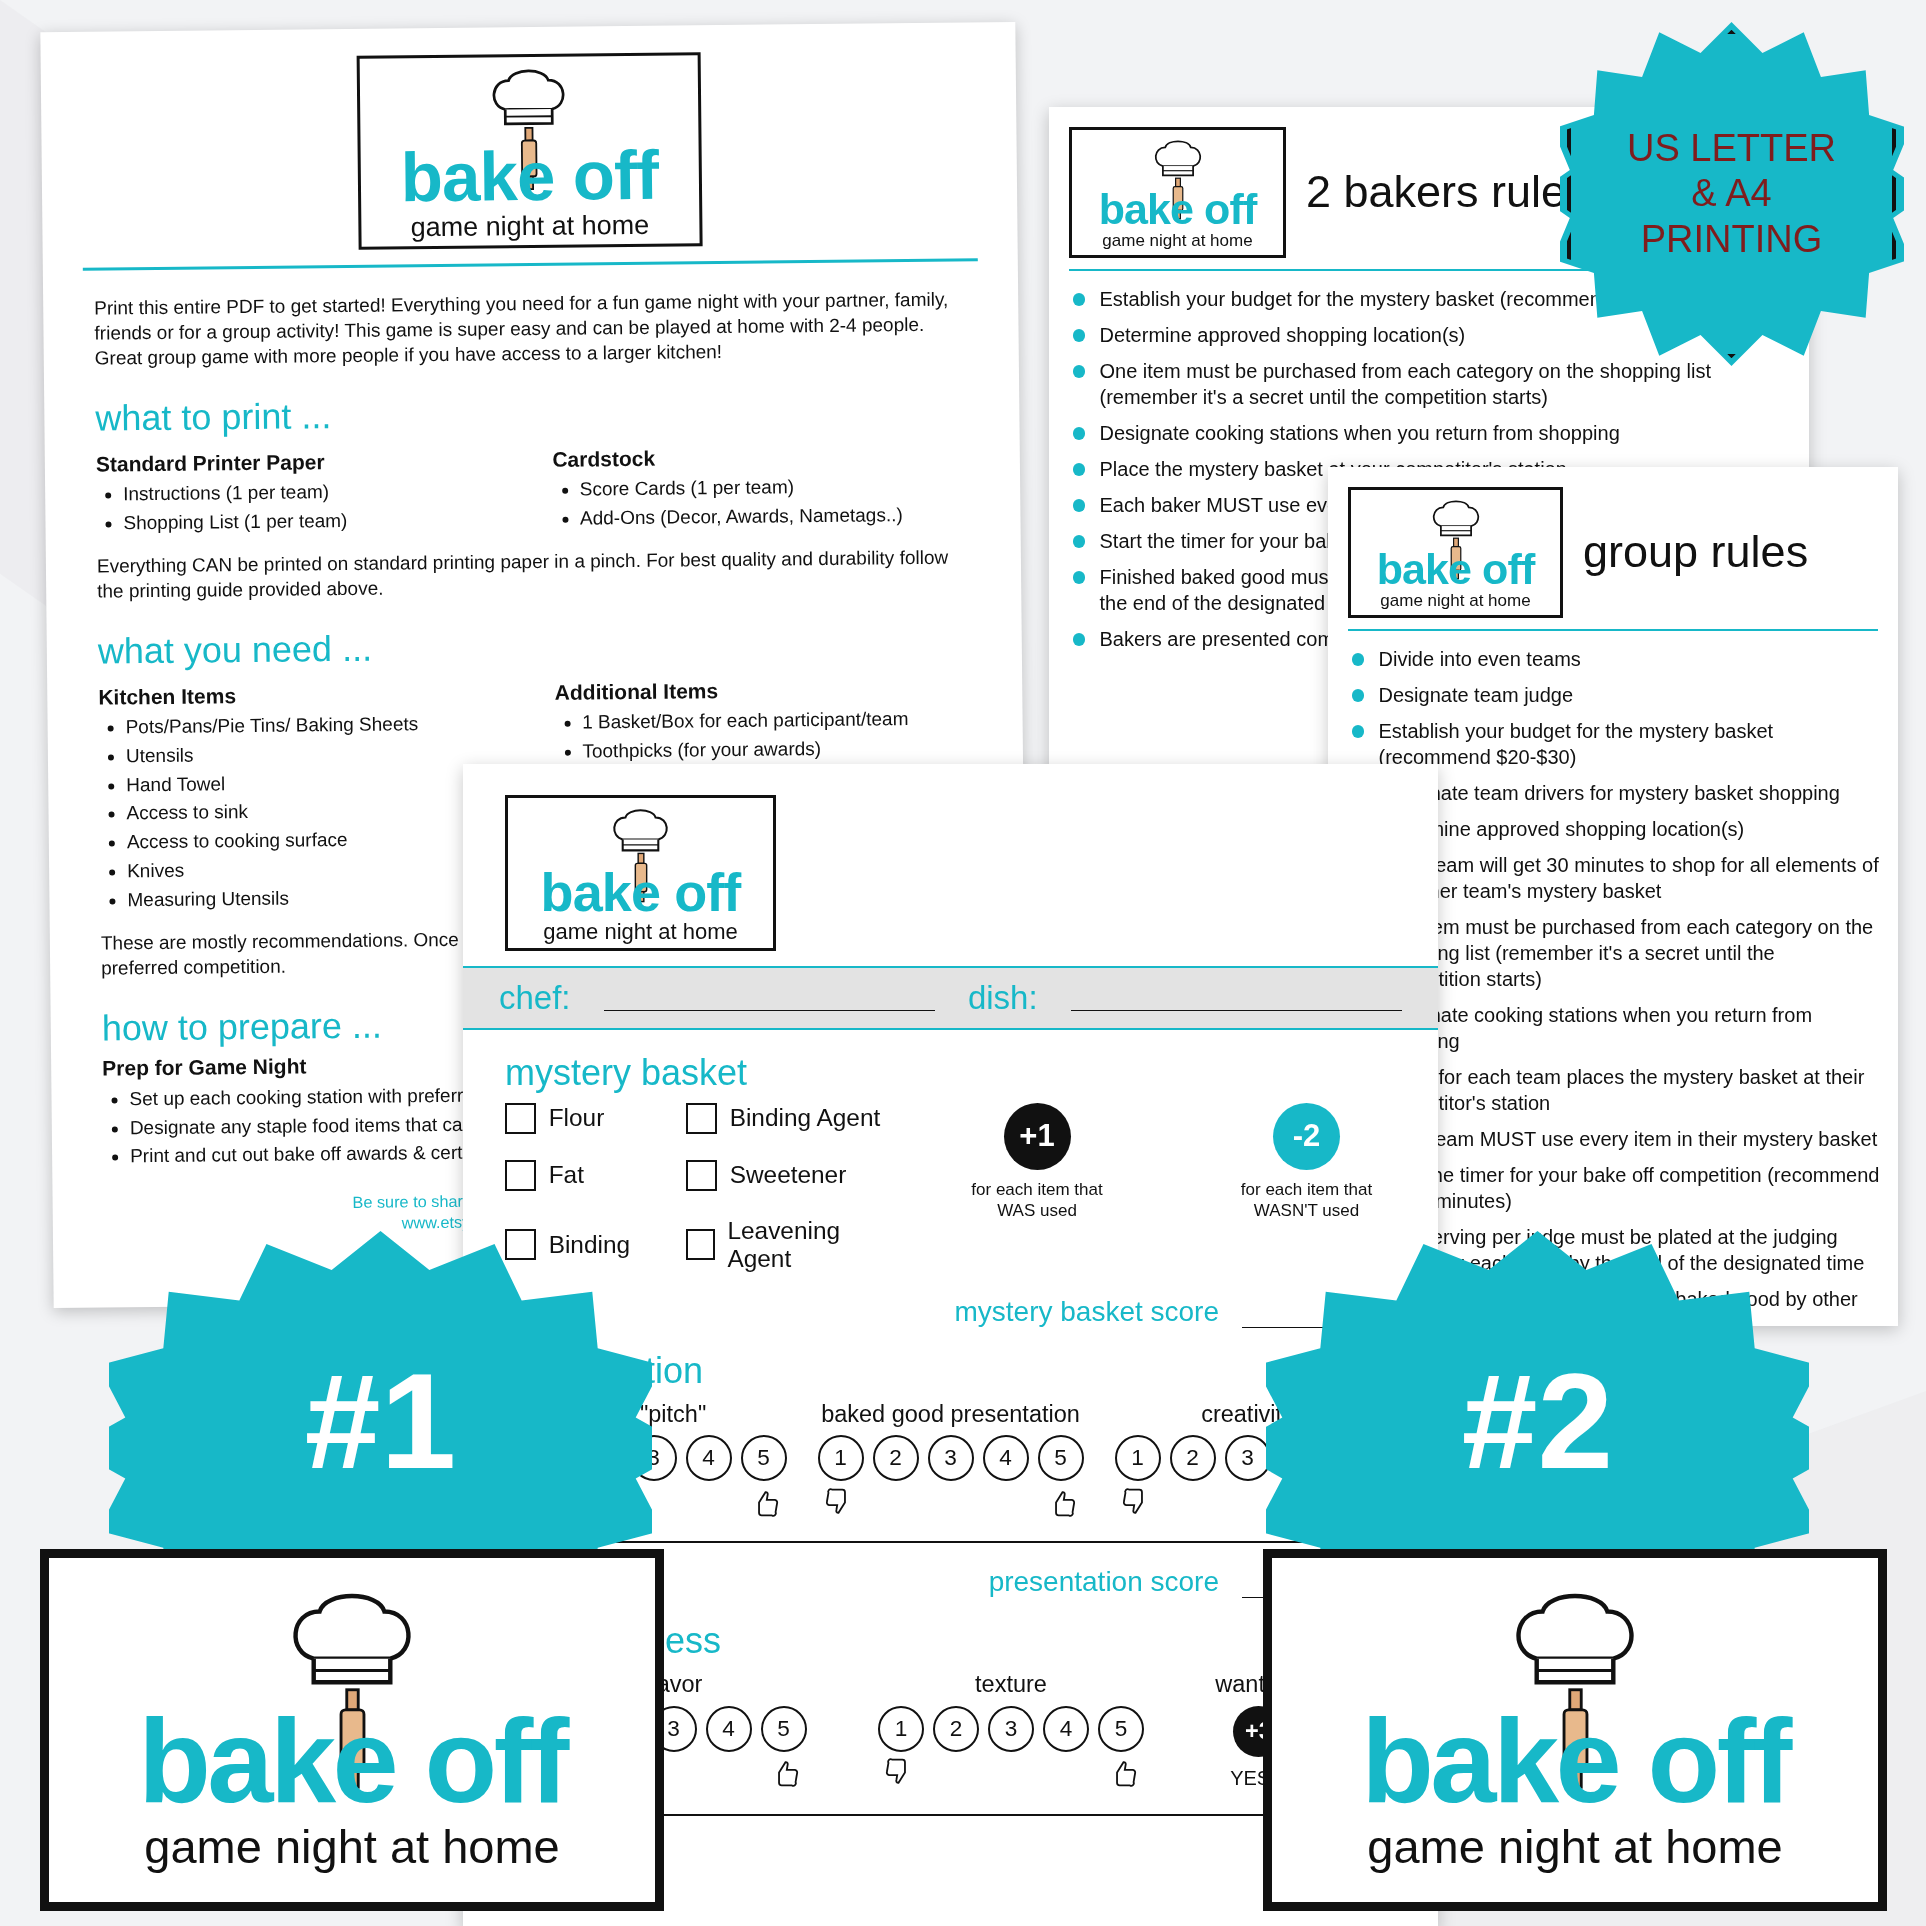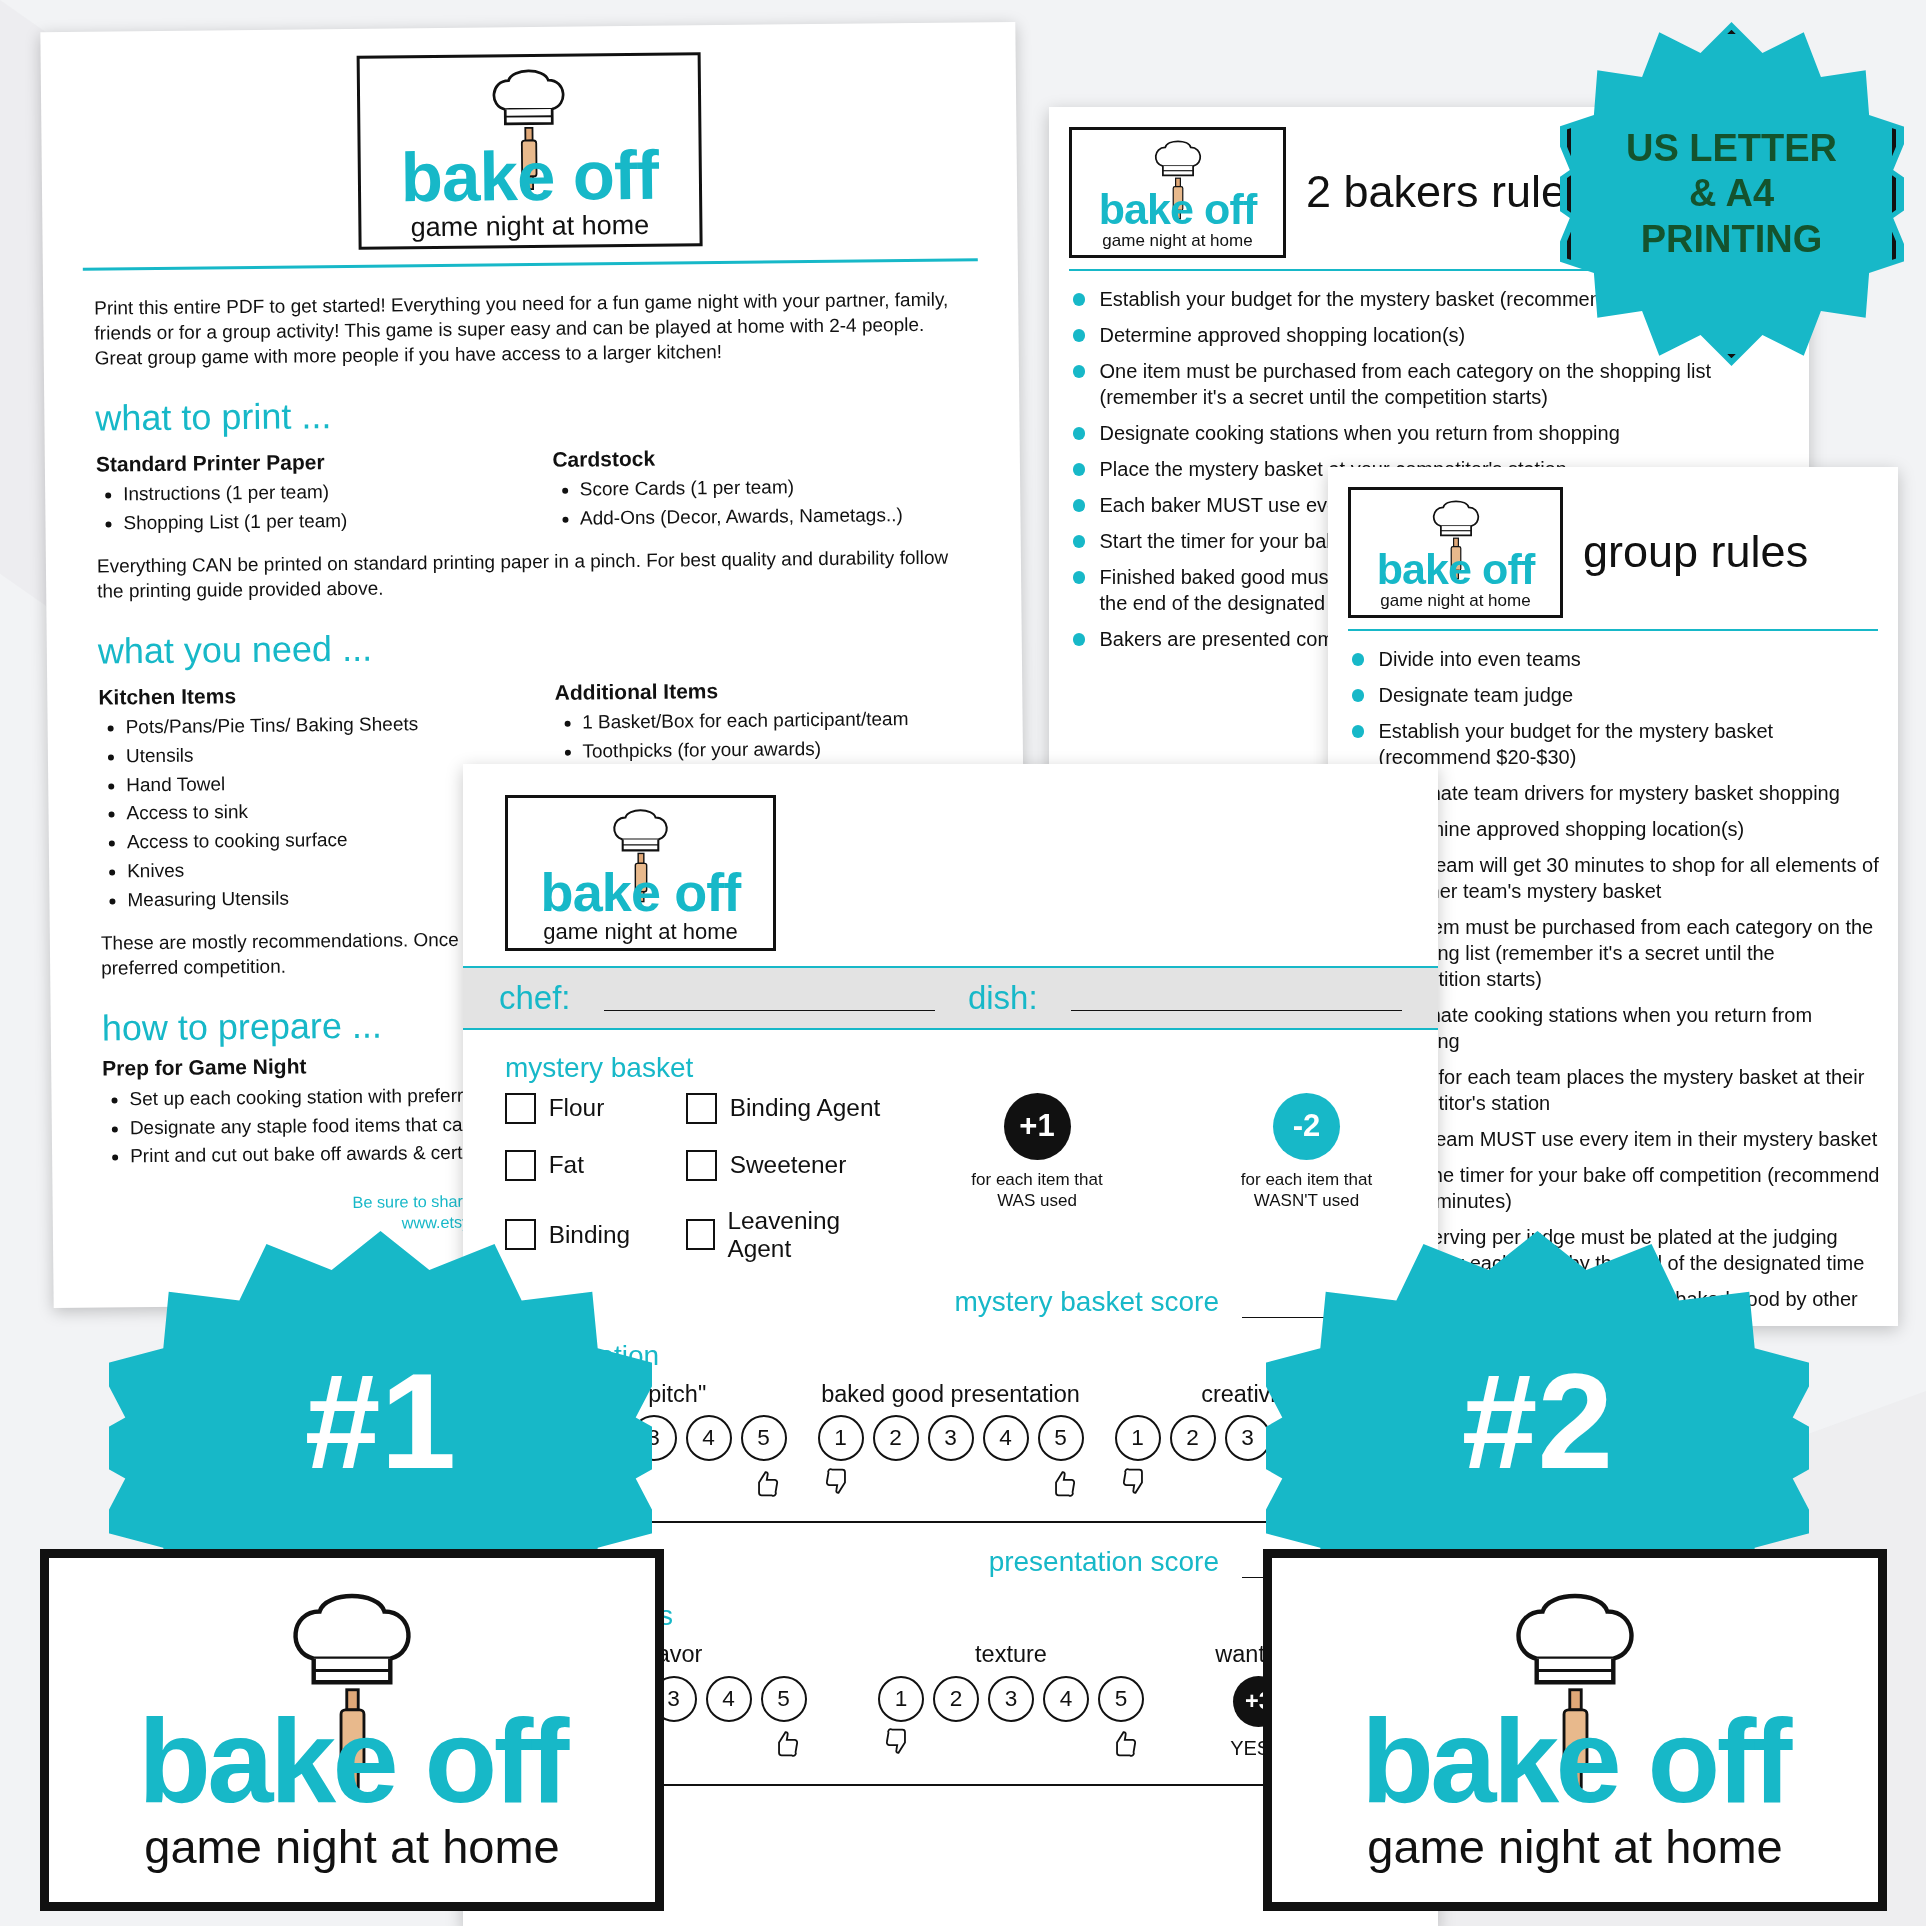--- a/index.html
+++ b/index.html
@@ -61,21 +61,21 @@
   ul.dots li{position:relative;padding-left:27px;font-size:20px;line-height:1.3;margin-bottom:10px;color:#111;}
   ul.dots li:before{content:"";position:absolute;left:0;top:7.2px;width:12.7px;height:12.7px;border-radius:50%;background:#17b8c8;}
 
   
   #scorecard{left:463px;top:764px;width:975px;height:1167px;}
   .sc-top{display:flex;align-items:center;justify-content:space-between;padding:31px 36px 0 42px;}
   .sc-word{font-size:78px;font-weight:400;letter-spacing:-1.8px;color:#111;}
   .sc-chefbar{background:#e3e3e3;margin-top:14.5px;padding:11px 36px;display:flex;gap:33px;align-items:center;border-top:2.7px solid #17b8c8;border-bottom:2.7px solid #17b8c8;}
   .sc-chefbar .lbl{color:#17b8c8;font-size:33px;}
   .sc-chefbar .line{flex:1;border-bottom:1.8px solid #111;height:25px;}
-  h3.sc-sec{color:#17b8c8;font-size:28px;font-weight:400;margin:22px 0 9px 42px;}
+  h3.sc-sec{color:#17b8c8;font-size:36px;font-weight:400;margin:22px 0 9px 42px;}
   .basket-wrap{display:flex;padding:0 42px;}
   .basket-grid{display:grid;grid-template-columns:181px 208px;row-gap:26px;}
   .cb{display:flex;align-items:center;gap:12.7px;font-size:24.4px;color:#111;}
   .cb .box{width:31px;height:31px;border:2.7px solid #111;box-sizing:border-box;}
   .pts{display:flex;gap:100px;margin-left:63px;}
   .pt{text-align:center;}
   .pt .disc{width:67px;height:67px;border-radius:50%;display:flex;align-items:center;justify-content:center;color:#fff;font-size:31px;font-weight:700;margin:0 auto;}
   .pt .disc.black{background:#111;}
   .pt .disc.teal{background:#17b8c8;}
   .pt .cap{font-size:17px;line-height:1.25;margin-top:9px;color:#111;}
@@ -96,21 +96,21 @@
     background:#17b8c8;
     display:flex;align-items:center;justify-content:center;
     clip-path:polygon(50% 0%,59% 9%,71% 3%,76% 16%,89% 14%,90% 27%,102% 31%,97% 43%,107% 50%,97% 57%,102% 69%,90% 73%,89% 86%,76% 84%,71% 97%,59% 91%,50% 100%,41% 91%,29% 97%,24% 84%,11% 86%,10% 73%,-2% 69%,3% 57%,-7% 50%,3% 43%,-2% 31%,10% 27%,11% 14%,24% 16%,29% 3%,41% 9%);
   }
   #burst-print{right:23.5px;top:22px;width:344px;height:344px;border-radius:3.6px;}
   #burst-print .inner{
     width:calc(100% - 23.5px);height:calc(100% - 23.5px);border:4.5px solid #111;
     clip-path:polygon(50% 0%,59% 9%,71% 3%,76% 16%,89% 14%,90% 27%,102% 31%,97% 43%,107% 50%,97% 57%,102% 69%,90% 73%,89% 86%,76% 84%,71% 97%,59% 91%,50% 100%,41% 91%,29% 97%,24% 84%,11% 86%,10% 73%,-2% 69%,3% 57%,-7% 50%,3% 43%,-2% 31%,10% 27%,11% 14%,24% 16%,29% 3%,41% 9%);
     display:flex;align-items:center;justify-content:center;
   }
-  #burst-print .txt{color:#14532d;font-weight:700;font-size:38px;line-height:1.2;text-align:center;}
+  #burst-print .txt{color:#7f1d1d;font-weight:400;font-size:38px;line-height:1.2;text-align:center;}
   .num-burst{width:543px;height:434px;}
   #burst1{left:109px;bottom:262px;}
   #burst2{right:118px;bottom:262px;}
   .num-burst .n{color:#fff;font-size:136px;font-weight:700;margin-bottom:54px;}
 
   
   .bigcard{position:absolute;background:#fff;border:9px solid #111;box-sizing:border-box;
            display:flex;flex-direction:column;align-items:center;justify-content:center;}
   #card1{left:40px;bottom:16.3px;width:624px;height:362px;}
   #card2{right:40px;bottom:16.3px;width:624px;height:362px;}

